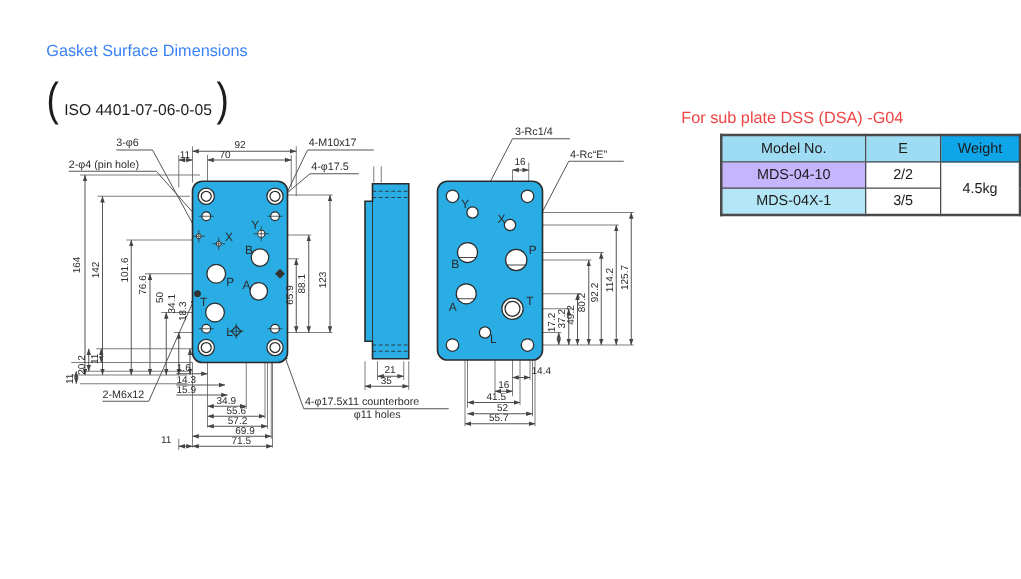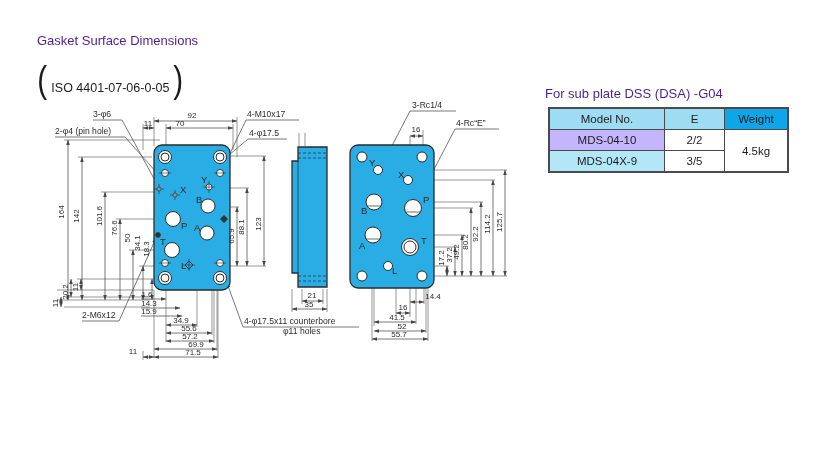--- a/index.html
+++ b/index.html
@@ -1,30 +1,30 @@
 <!DOCTYPE html>
 <html><head>
 <meta charset="utf-8">
 <style>
   html,body{margin:0;padding:0;background:#ffffff;}
   #stage{position:relative;width:817px;height:463px;background:#ffffff;overflow:hidden;
          font-family:"Liberation Sans",sans-serif;color:#222;}
-  .page-title{position:absolute;left:37px;top:33px;font-size:13px;color:#4c1d95;}
+  .page-title{position:absolute;left:37px;top:33px;font-size:13px;color:#3b82f6;}
   .std-block{position:absolute;left:36px;top:60px;display:flex;align-items:center;}
   .paren{font-size:37px;font-weight:400;color:#1c1c1c;line-height:40px;transform:scaleX(.8);}
   .std-lines{font-size:12.5px;line-height:16px;color:#1c1c1c;padding:0 3px;margin-top:15px;}
   svg text{font-family:"Liberation Sans",sans-serif;fill:#2b2b2b;}
   .dt{font-size:8px;}
   .ct{font-size:8.6px;}
   .pt{font-size:9.5px;}
-  .tbl-title{position:absolute;left:545px;top:86px;font-size:13px;color:#4c1d95;}
+  .tbl-title{position:absolute;left:545px;top:86px;font-size:13px;color:#ef4444;}
   table.spec{position:absolute;left:548px;top:107px;border-collapse:collapse;table-layout:fixed;}
   table.spec td{border:1px solid #4a4a4a;text-align:center;vertical-align:middle;
                 font-size:11.5px;color:#1c1c1c;padding:0;}
-  table.spec{border:2px solid #4a4a4a;}
+  table.spec{border:2px solid #4a4a4a;margin-left:28px;}
   .c-model{width:114px;height:20px;}
   .c-e{width:59px;}
   .c-w{width:62px;}
 </style>
 </head>
 <body>
 
 <div id="stage">
 
   <div class="page-title">Gasket Surface Dimensions</div>
@@ -353,19 +353,19 @@
       <td class="c-model" style="background:#9edcf3">Model No.</td>
       <td class="c-e" style="background:#9edcf3">E</td>
       <td class="c-w" style="background:#0ea5e9">Weight</td>
     </tr>
     <tr>
       <td class="c-model" style="background:#c4b5fd">MDS-04-10</td>
       <td class="c-e">2/2</td>
       <td class="c-w" rowspan="2">4.5kg</td>
     </tr>
     <tr>
-      <td class="c-model" style="background:#b3e6f7">MDS-04X-9</td>
+      <td class="c-model" style="background:#b3e6f7">MDS-04X-1</td>
       <td class="c-e">3/5</td>
     </tr>
   </tbody>
     </table>
 
 </div>
 
 </body></html>

